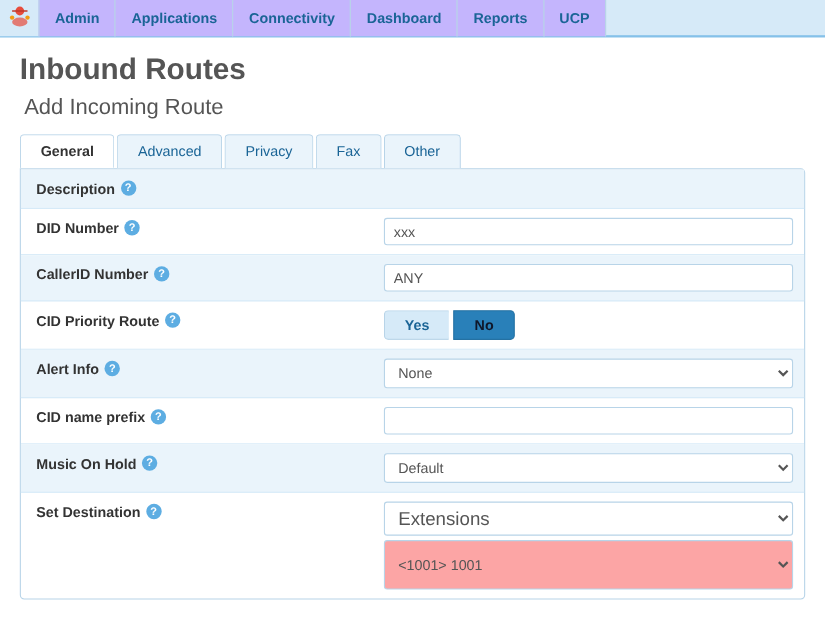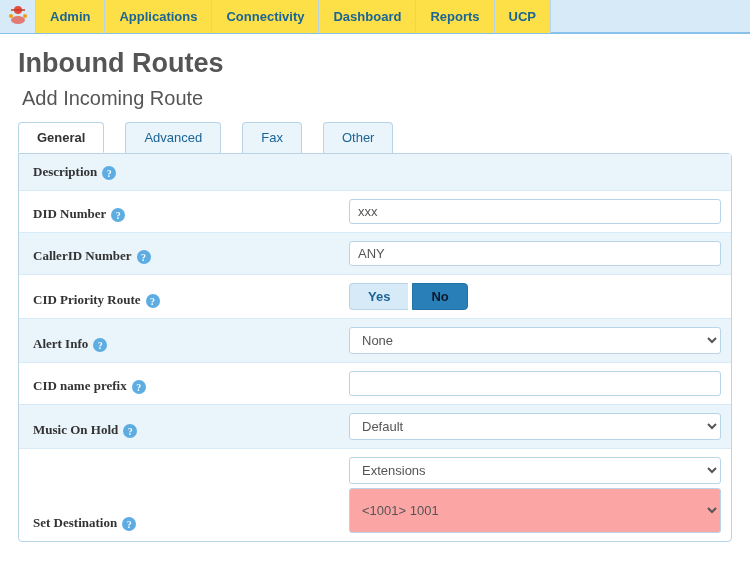--- a/index.html
+++ b/index.html
@@ -34,21 +34,21 @@
       height: 34px;
       display: flex;
       align-items: center;
       cursor: pointer;
       color: #1a6496;
       font-weight: bold;
       font-size: 13px;
       border-right: 1px solid #b8d4e8;
       border-left: 1px solid #b8d4e8;
       margin-left: -1px;
-      background: #fde047;
+      background: #c4b5fd;
       white-space: nowrap;
     }
 
     
     .page-content {
       padding: 14px 18px;
     }
     .page-title {
       font-size: 27px;
       color: #555;
@@ -60,21 +60,20 @@
       color: #555;
       margin-bottom: 12px;
       padding-left: 4px;
     }
 
     
     .tab-bar {
       display: flex;
       border-bottom: none;
       margin-bottom: 0;
-      gap: 19px;
     }
     .form-tab {
       padding: 7px 18px;
       cursor: pointer;
       border: 1px solid #b8d4e8;
       border-bottom: none;
       border-radius: 4px 4px 0 0;
       margin-right: 2px;
       color: #1a6496;
       background: #eaf4fb;
@@ -107,25 +106,24 @@
     }
     .form-row.shaded {
       background: #eaf4fb;
     }
 
     .form-label-cell {
       width: 320px;
       min-width: 320px;
       padding: 10px 14px;
       display: flex;
-      align-items: flex-end;
+      align-items: flex-start;
       color: #333;
       font-weight: bold;
       font-size: 13px;
-      font-family: Liberation Serif, serif;
     }
     .help-icon {
       display: inline-flex;
       align-items: center;
       justify-content: center;
       width: 14px;
       height: 14px;
       border-radius: 50%;
       background: #5dade2;
       color: #fff;
@@ -190,21 +188,21 @@
     }
 
     .destination-block {
       width: 100%;
     }
     .destination-select {
       width: 100%;
       padding: 4px 8px;
       border: 1px solid #b8d4e8;
       border-radius: 3px;
-      font-size: 13px;
+      font-size: 17px;
       color: #555;
       background: #fff;
       margin-bottom: 4px;
       appearance: auto;
     }
     .destination-select2 {
       width: 100%;
       padding: 13px 8px;
       border: 1px solid #b8d4e8;
       border-radius: 3px;
@@ -235,20 +233,21 @@
   <div class="nav-tab">UCP</div>
 </div>
 
 <div class="page-content">
   <div class="page-title">Inbound Routes</div>
   <div class="section-title">Add Incoming Route</div>
 
   <div class="tab-bar">
     <div class="form-tab active">General</div>
     <div class="form-tab">Advanced</div>
+    <div class="form-tab">Privacy</div>
     <div class="form-tab">Fax</div>
     <div class="form-tab">Other</div>
   </div>
 
   <div class="form-panel">
 
     <div class="form-row shaded">
       <div class="form-label-cell">
         <span>Description</span>
         <span class="help-icon">?</span>

